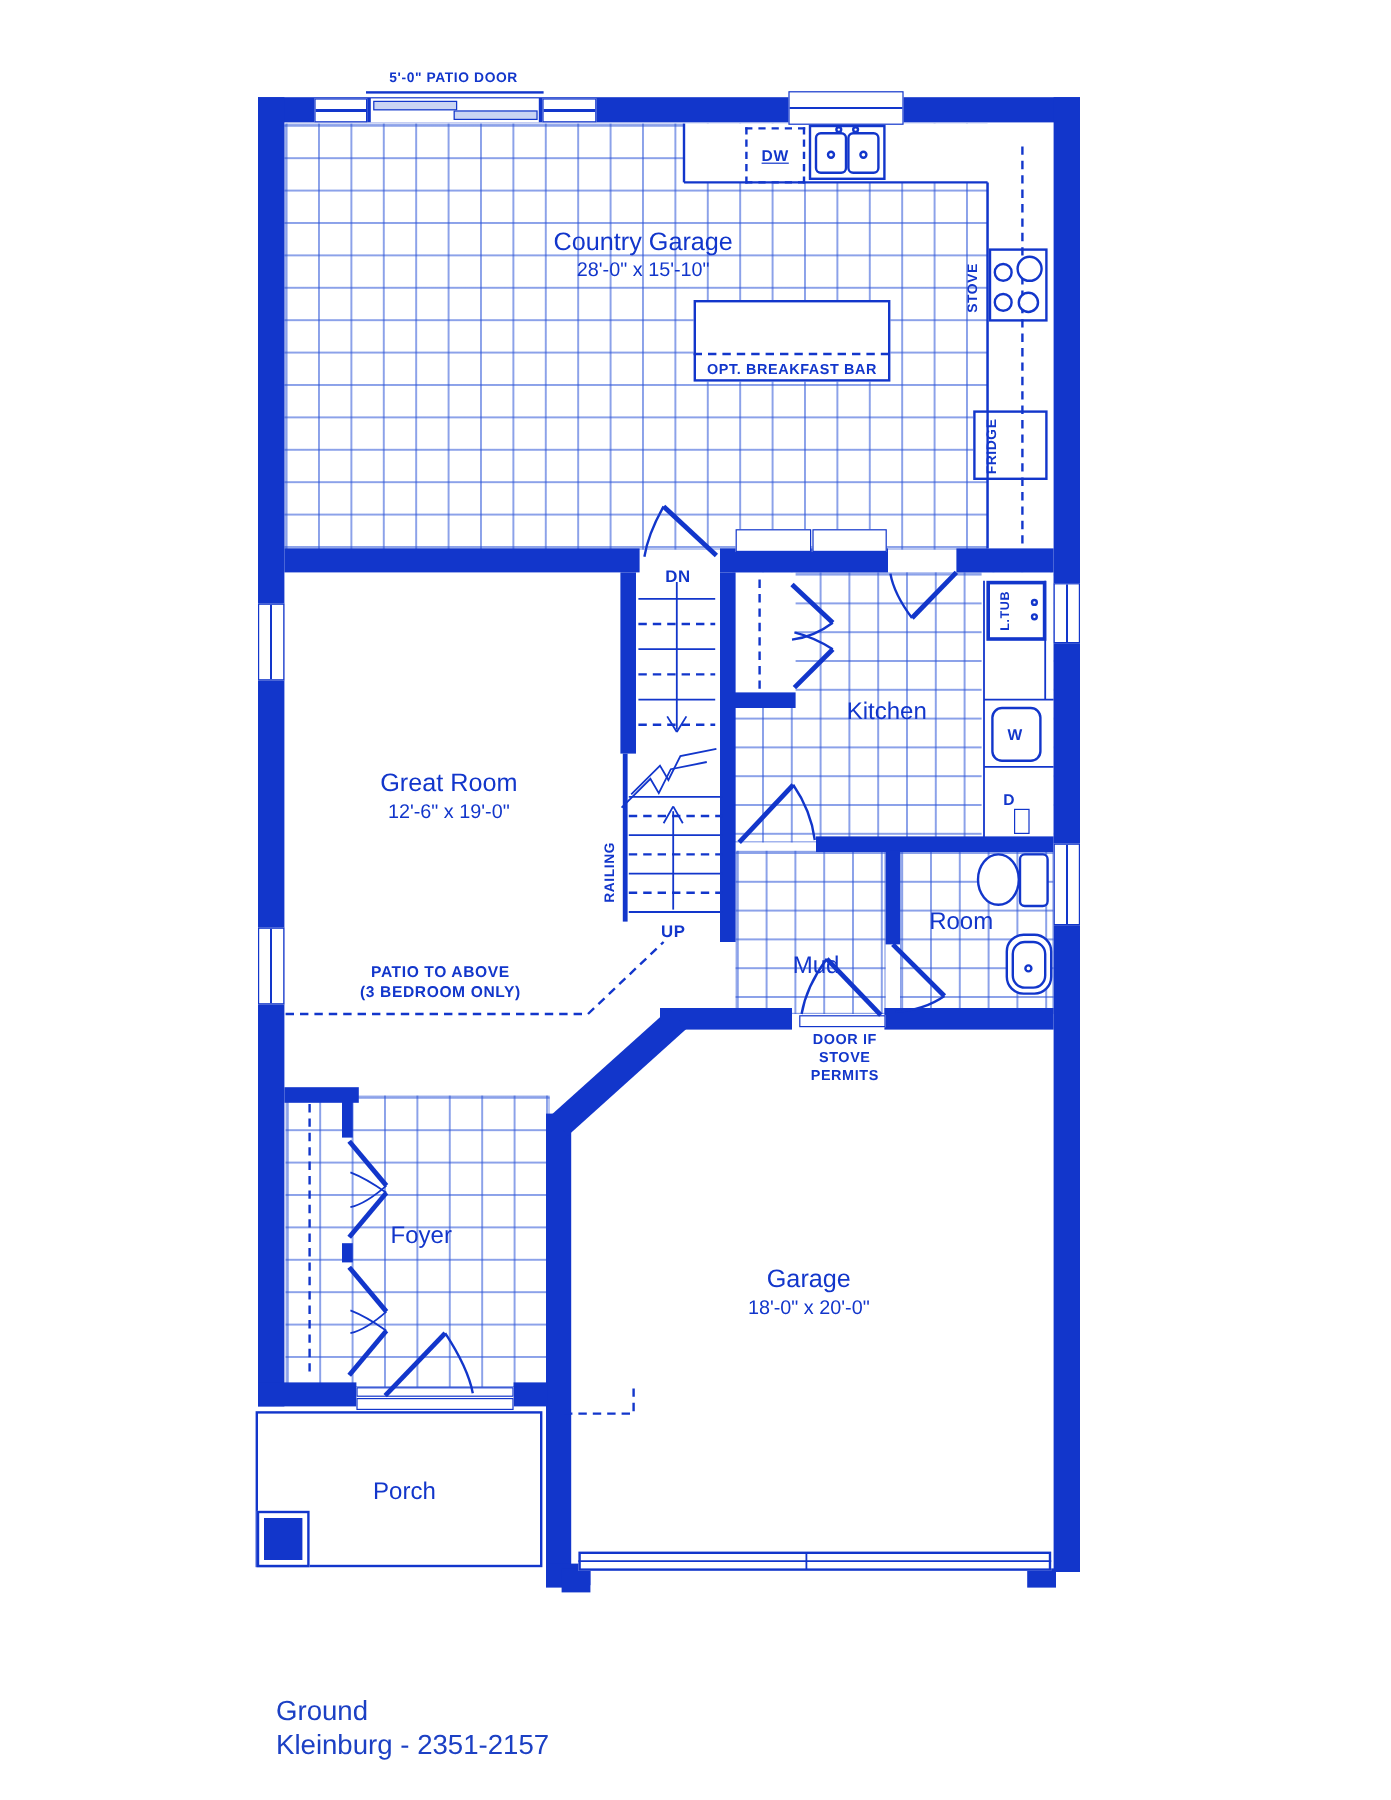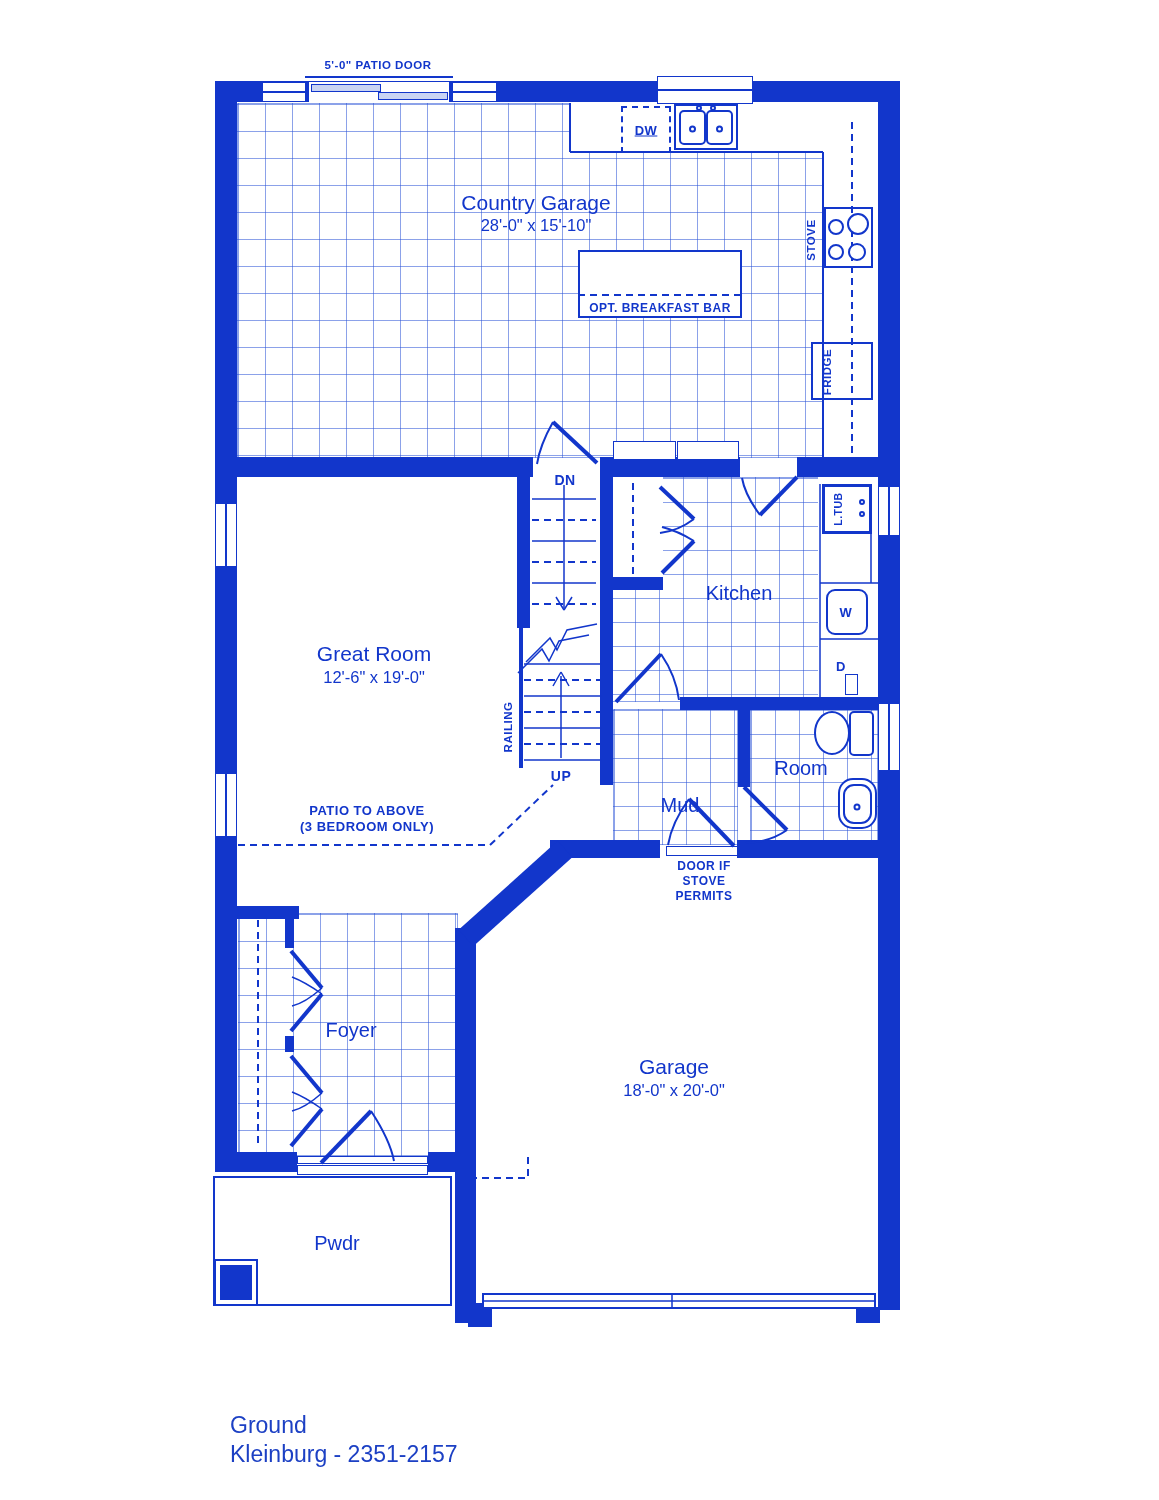--- a/index.html
+++ b/index.html
@@ -239,18 +239,18 @@
   <div class="lbl s20" style="left:680px;top:757px;margin-top:48px;">Mud</div>
   <div class="lbl s20" style="left:801px;top:768px;">Room</div>
   <div class="lbl s13 b" style="left:367px;top:810px;">PATIO TO ABOVE</div>
   <div class="lbl s13 b" style="left:367px;top:826px;">(3 BEDROOM ONLY)</div>
   <div class="lbl s12 b" style="left:704px;top:866px;">DOOR IF</div>
   <div class="lbl s12 b" style="left:704px;top:881px;">STOVE</div>
   <div class="lbl s12 b" style="left:704px;top:896px;">PERMITS</div>
   <div class="lbl s20" style="left:351px;top:1030px;">Foyer</div>
   <div class="lbl s21" style="left:674px;top:1066px;">Garage</div>
   <div class="lbl s16" style="left:674px;top:1090px;">18'-0" x 20'-0"</div>
-  <div class="lbl s20" style="left:337px;top:1243px;">Pwdr</div>
+  <div class="lbl s20" style="left:337px;top:1243px;">Porch</div>
 
   <div class="footer-line" style="left:230px;top:1414px;">Ground</div>
   <div class="footer-line" style="left:230px;top:1443px;">Kleinburg - 2351-2157</div>
 
 </div>
 
 </body></html>

